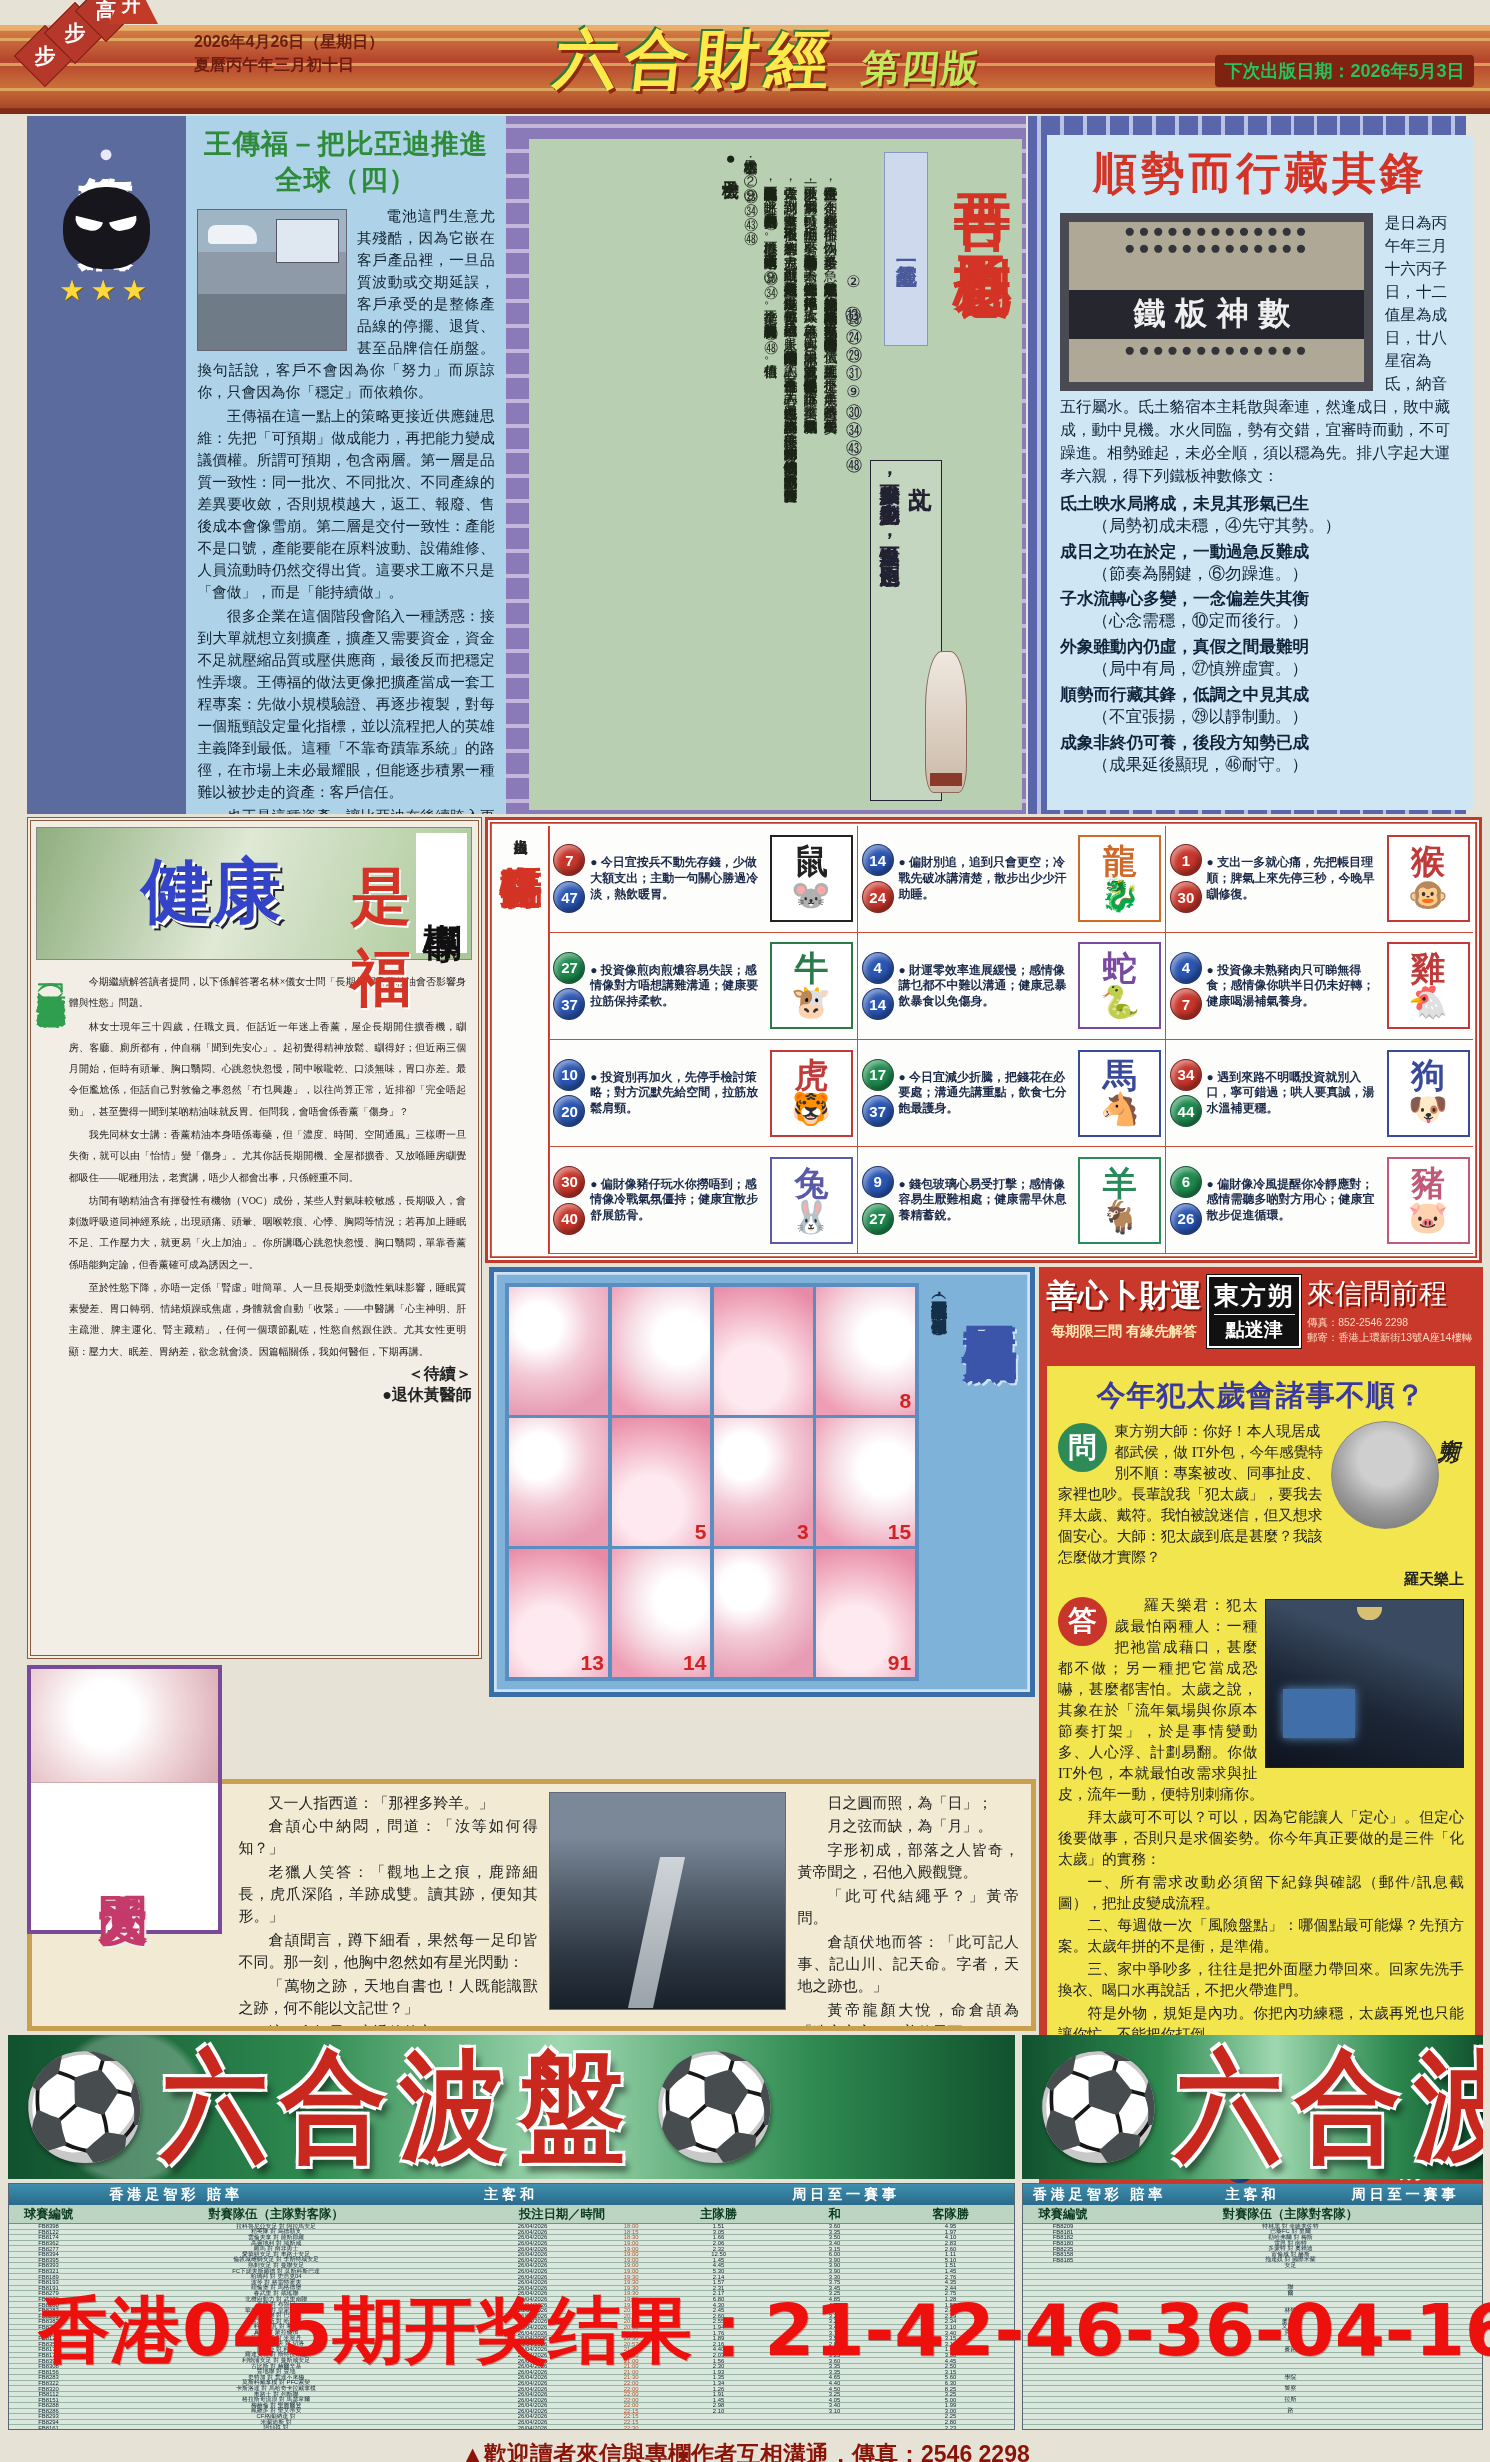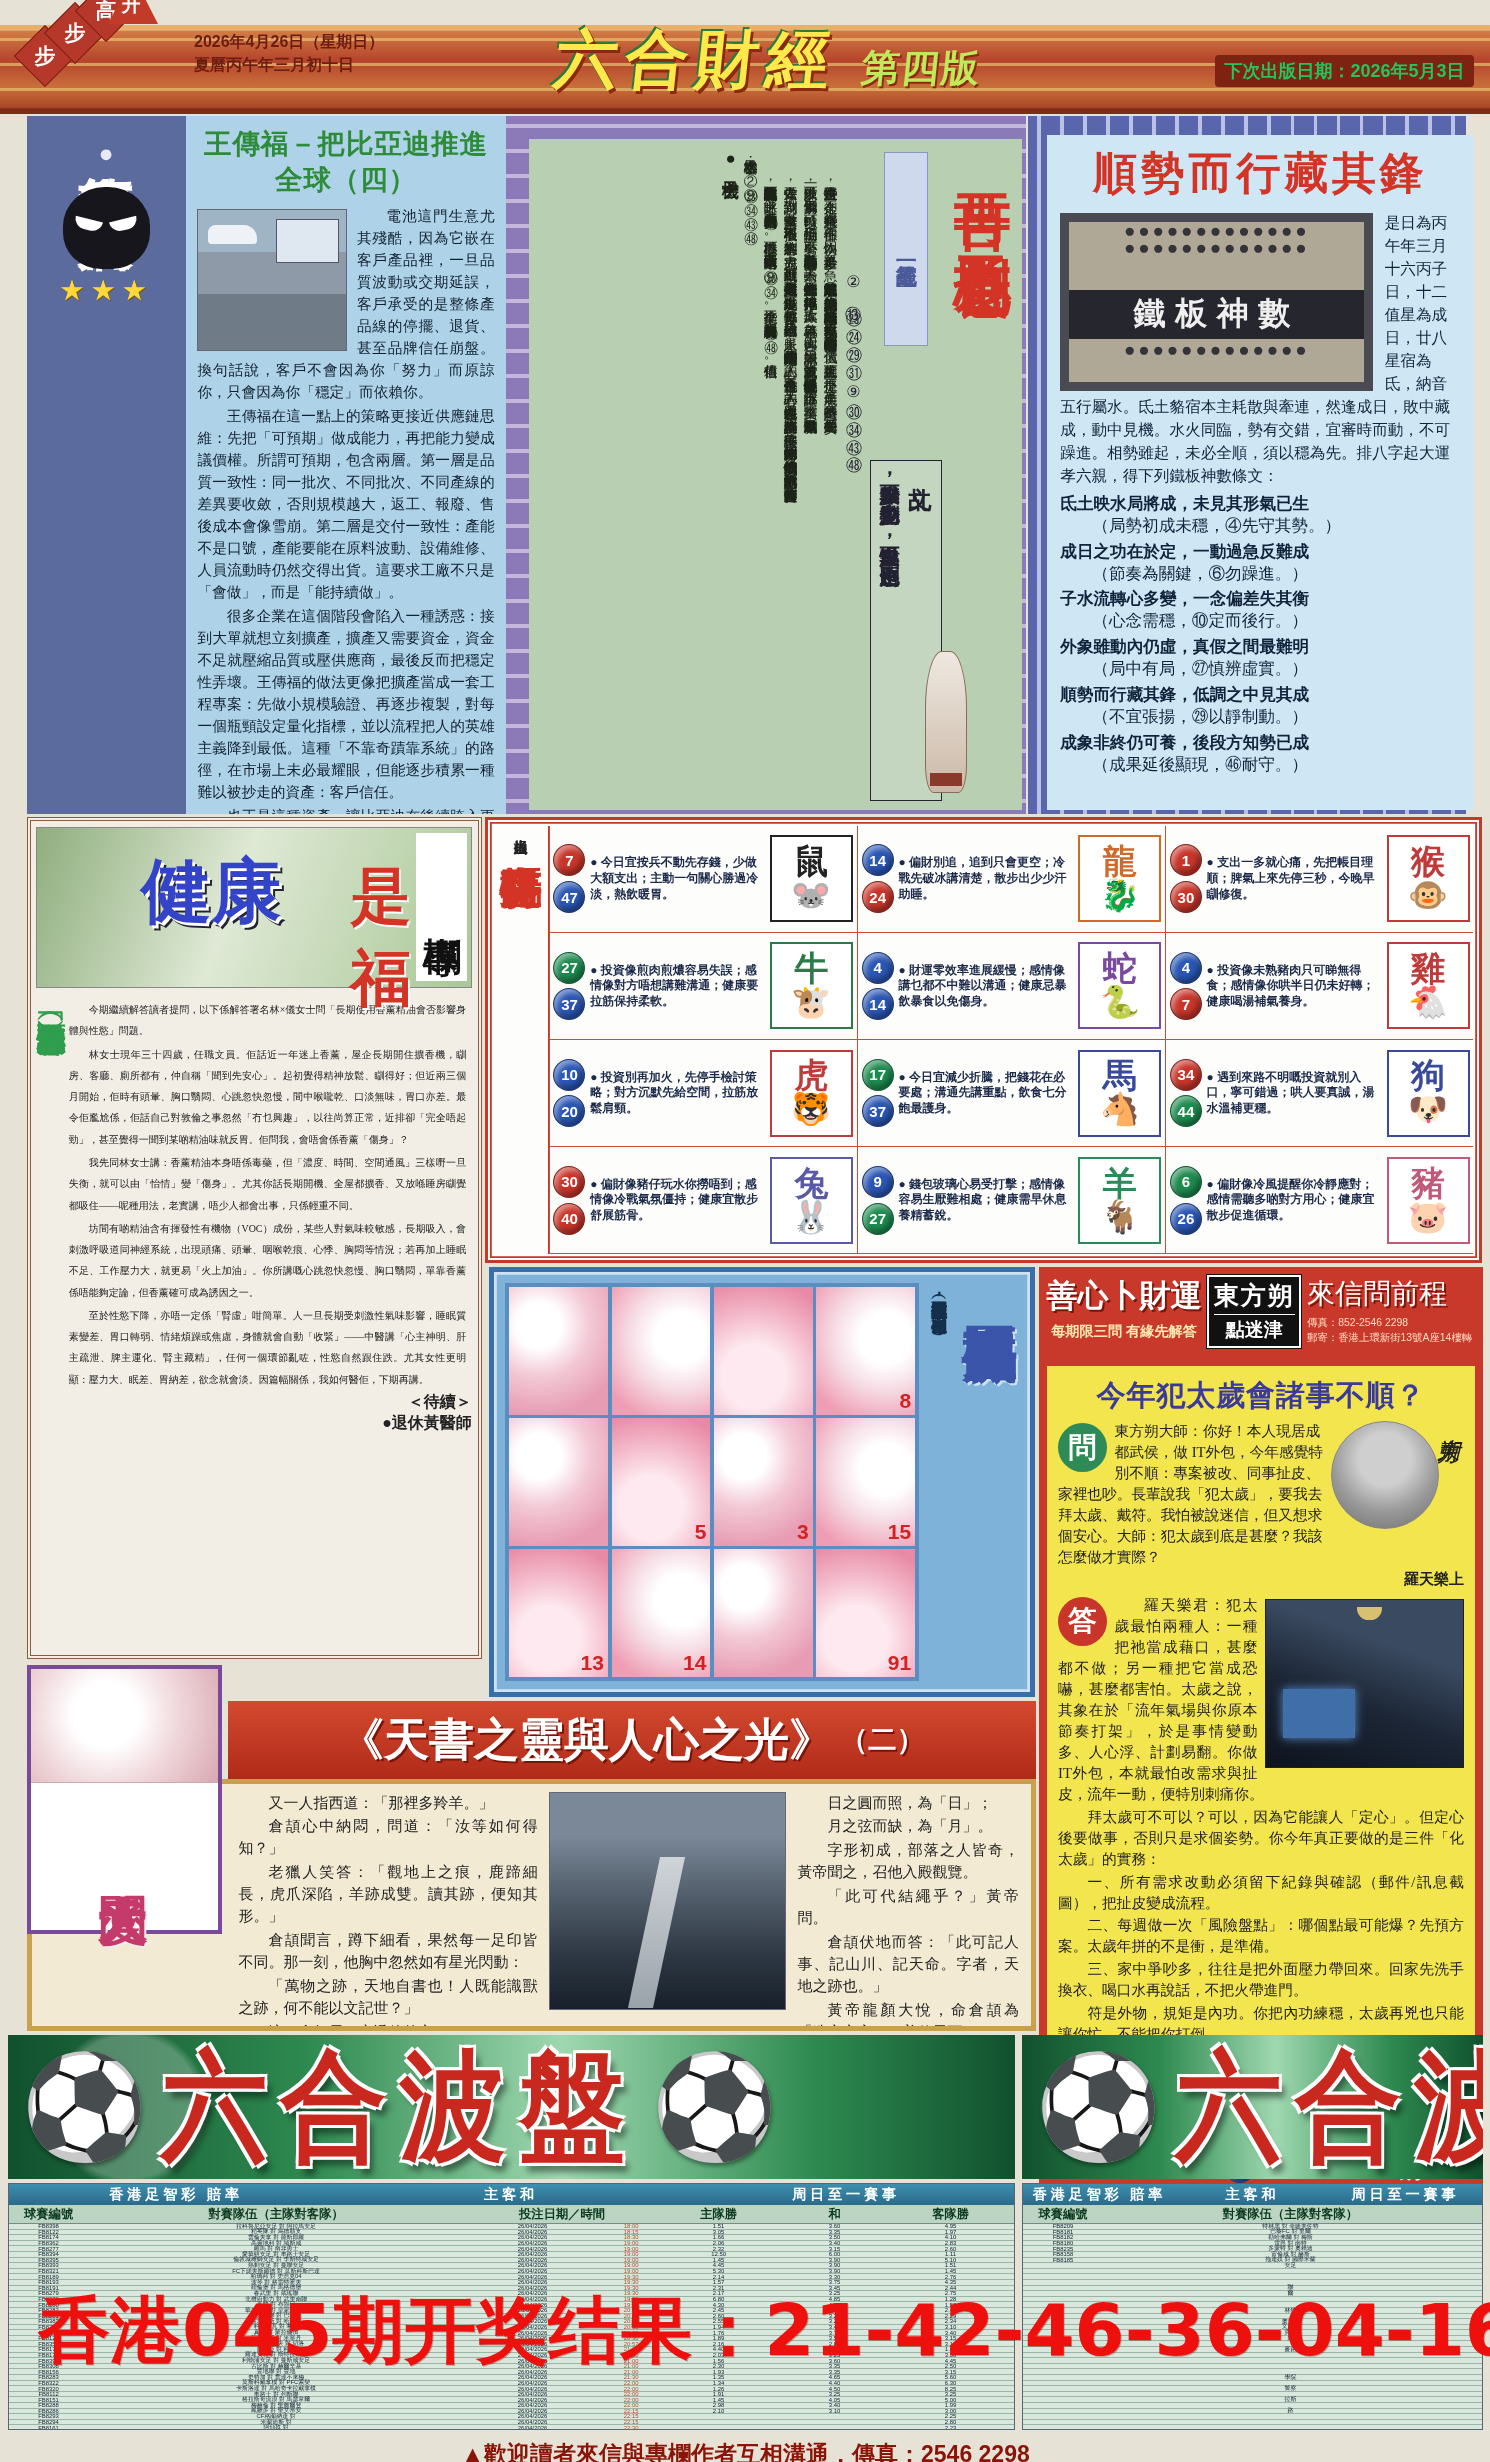--- a/index.html
+++ b/index.html
@@ -98,21 +98,21 @@
   .zicon .em{font-size:32px;line-height:1.1;}
 
   .ball{display:inline-flex;align-items:center;justify-content:center;width:32px;height:32px;border-radius:50%;
         color:#fff;font-weight:bold;font-size:15px;border:1.9px solid rgba(0,0,0,.35);
         box-shadow:inset -2.8px -3.8px 5.7px rgba(0,0,0,.35), inset 2.8px 3.8px 5.7px rgba(255,255,255,.45);}
   .b-red{background:#c8352a;} .b-blue{background:#2a56b4;} .b-green{background:#1d8a4e;}
 
   
   #health{position:absolute;left:26.5px;top:817px;width:455px;height:842px;background:#f2eee6;
           border:4.7px double #8a5a3a;padding:5.7px;}
-  #hban{height:161px;background:linear-gradient(110deg,#8fae7e,#dfe9d5 45%,#a9c797);position:relative;border:0.9px solid #888;}
+  #hban{height:133px;background:linear-gradient(110deg,#8fae7e,#dfe9d5 45%,#a9c797);position:relative;border:0.9px solid #888;}
   #hban .t1{position:absolute;left:104px;top:17px;font-size:70px;font-weight:bold;color:#3444c8;
             text-shadow:2.8px 2.8px 0 #fff,4.7px 4.7px 0 #223;}
   #hban .t2{position:absolute;left:313px;top:28.4px;font-size:61px;font-weight:bold;color:#d43425;text-shadow:1.9px 1.9px 0 #fff;}
   #hban .tag{position:absolute;right:3.8px;top:5.7px;width:51px;bottom:5.7px;background:#fff;color:#111;
             font-weight:bold;font-size:38px;display:flex;align-items:center;justify-content:center;}
   #hwrap{display:flex;margin-top:7.6px;height:664px;overflow:hidden;}
   #hside{width:57px;color:#2f9e4e;font-weight:bold;font-size:28.4px;line-height:1.08;padding-top:7.6px;}
   #hbody{flex:1;font-size:10px;line-height:21.3px;color:#1a1a1a;padding:3.8px 5.7px 0 1.9px;}
   #hfoot{text-align:right;font-weight:bold;font-size:16px;color:#222;}
 
@@ -579,24 +579,20 @@
       <span data-interactable="false">東方朔預測吉碼：</span>
       <span data-interactable="false"><span class="ball b-green" data-interactable="false">22</span><span class="ball b-blue" data-interactable="false">31</span><span class="ball b-green" data-interactable="false">32</span><span class="ball b-green" data-interactable="false">33</span><span class="ball b-red" data-interactable="false">45</span><span class="ball b-blue" data-interactable="false">47</span></span>
       <span class="sig2" data-interactable="false">東方朔</span>
     </div>
   </div>
 
   <div id="scorner" data-interactable="false">
     <div class="ph" data-interactable="false"></div>
     <div class="lab vert" data-interactable="false">人間大愛</div>
   </div>
-  <div id="sban" data-interactable="false">
-    <span>《天書之靈與人心之光》</span>
-      <small data-interactable="false">（二）</small>
-  </div>
   <div id="sbody" data-interactable="false">
     <div class="c1 serif" data-interactable="false">
         <p class="para" data-interactable="false">又一人指西道：「那裡多羚羊。」</p>
         <p class="para" data-interactable="false">倉頡心中納悶，問道：「汝等如何得知？」</p>
         <p class="para" data-interactable="false">老獵人笑答：「觀地上之痕，鹿蹄細長，虎爪深陷，羊跡成雙。讀其跡，便知其形。」</p>
         <p class="para" data-interactable="false">倉頡聞言，蹲下細看，果然每一足印皆不同。那一刻，他胸中忽然如有星光閃動：</p>
         <p class="para" data-interactable="false">「萬物之跡，天地自書也！人既能識獸之跡，何不能以文記世？」</p>
         <p class="para" data-interactable="false">這一念如電，穿透他的心。</p>
       </div>
     <div id="simg" data-interactable="false">

